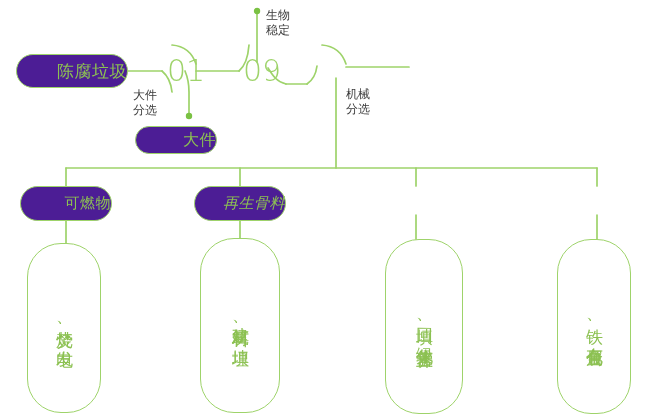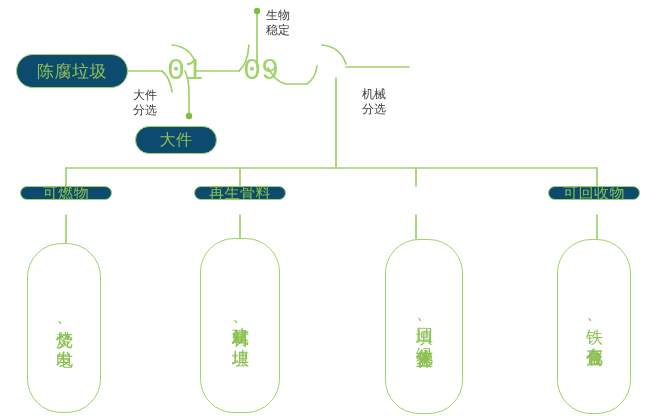--- a/index.html
+++ b/index.html
@@ -27,42 +27,42 @@
 
   
   .pill {
     position: absolute;
     box-sizing: border-box;
     border: 1.6px solid #9ed36a;
     border-radius: 999px;
     color: #8cc152;
     display: flex;
     align-items: center;
-    justify-content: center;
+    justify-content: flex-end;
     letter-spacing: 0.5px;
-    background: #0c4a6e;
+    background: #4c1d95;
     white-space: nowrap;
   }
   .pill-source {
     left: 16px; top: 54px;
     width: 112px; height: 34px;
     font-size: 17px;
   }
   .pill-bulky {
     left: 135px; top: 126px;
     width: 82px; height: 28px;
     font-size: 16px;
   }
   .pill-cat {
-    height: 14px;
+    height: 35px;
     font-size: 15px;
     top: 186px;
   }
   .pill-cat-0 { left: 20px;  width: 92px; }
-  .pill-cat-1 { left: 194px; width: 92px; }
+  .pill-cat-1 { left: 194px; width: 92px; font-style: italic; }
   .pill-cat-2 { left: 378px; width: 76px; }
   .pill-cat-3 { left: 548px; width: 92px; }
 
   
   .vbox {
     position: absolute;
     box-sizing: border-box;
     border: 1.6px solid #9ed36a;
     border-radius: 34px;
     background: #ffffff;
@@ -87,37 +87,36 @@
   .vbox-3 { left: 557px; top: 239px; width: 74px;  height: 175px; }
 
   
   .stage-num {
     position: absolute;
     color: #9ed36a;
     font-size: 30px;
     font-weight: 300;
     letter-spacing: 0px;
     line-height: 1;
-    font-family: Liberation Mono, monospace;
   }
   .stage-num-0 { left: 167px; top: 56px; }
   .stage-num-1 { left: 243px; top: 56px; }
   .stage-num-2 { left: 319px; top: 56px; }
 
   
   .anno {
     position: absolute;
     color: #3b3b3b;
     font-size: 12px;
     line-height: 1.28;
     white-space: nowrap;
   }
   .anno-bio    { left: 266px; top: 8px; }
   .anno-bulky  { left: 133px; top: 88px; }
-  .anno-mech   { left: 362px; top: 87px; }
+  .anno-mech   { left: 346px; top: 87px; }
 </style>
 </head>
 <body>
 
 <div id="canvas">
 
   <svg class="svg-layer" viewBox="0 0 648 416" xmlns="http://www.w3.org/2000/svg">
     <g fill="none" stroke="#9ed36a" stroke-width="1.7" stroke-linecap="round">
 
       <path d="M128,71 L155,71 L162,71"></path>
@@ -184,23 +183,20 @@
   <div class="pill pill-bulky">
     <span>大件</span>
   </div>
 
   <div class="pill pill-cat pill-cat-0">
     <span>可燃物</span>
   </div>
   <div class="pill pill-cat pill-cat-1">
     <span>再生骨料</span>
   </div>
-  <div class="pill pill-cat pill-cat-3">
-    <span>可回收物</span>
-  </div>
 
   <div class="vbox vbox-0">
     <span class="vtext">焚烧、发电</span>
   </div>
   <div class="vbox vbox-1">
     <span class="vtext">建筑材料、填埋</span>
   </div>
   <div class="vbox vbox-2">
     <span class="vtext">回填、绿化营养土</span>
   </div>

